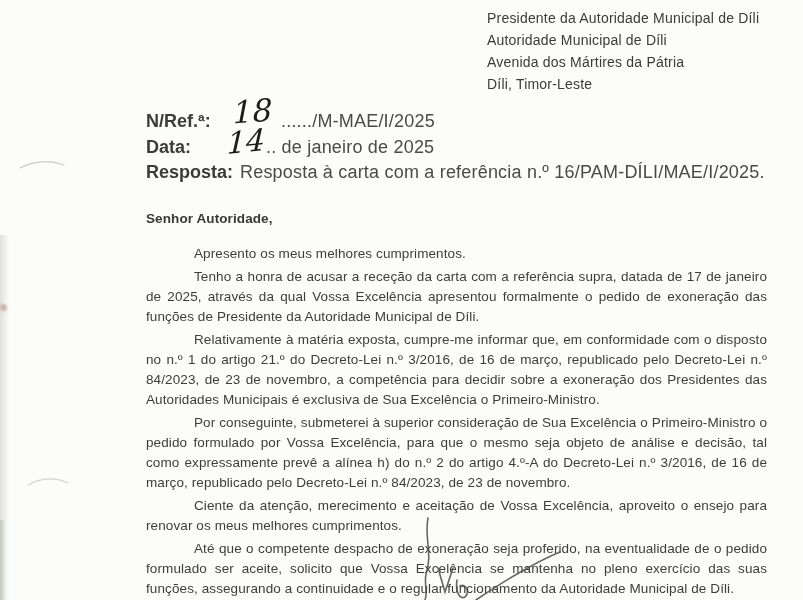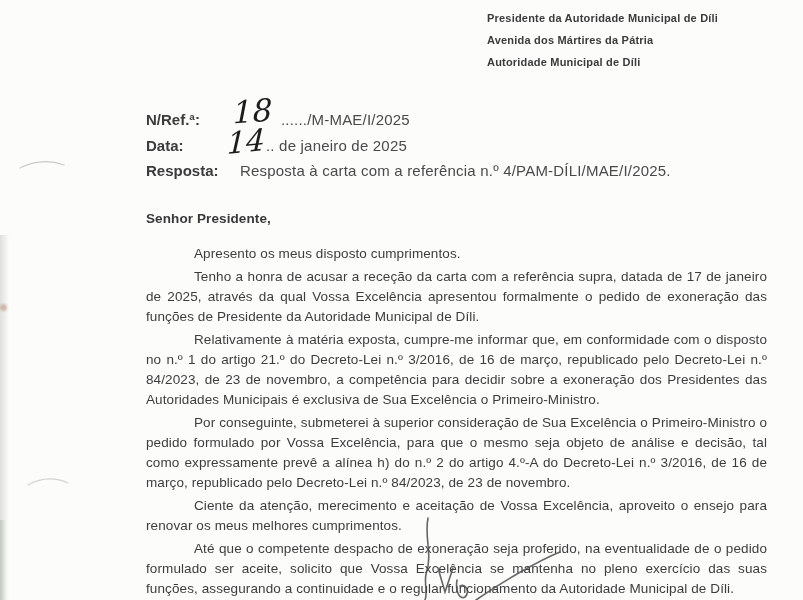--- a/index.html
+++ b/index.html
@@ -12,34 +12,34 @@
     overflow: hidden;
     font-family: "Liberation Sans", sans-serif;
     color: #3e3e3e;
   }
 
   
   .recipient {
     position: absolute;
     left: 487px;
     top: 7px;
-    font-size: 11px;
-    font-weight: bold;
+    font-size: 14px;
+    font-weight: normal;
     line-height: 22px;
     letter-spacing: 0.2px;
     color: #3b3b3b;
   }
 
   
   .refblock {
     position: absolute;
     left: 146px;
     top: 111px;
     width: 620px;
-    font-size: 15px;
+    font-size: 18px;
   }
   .refrow { display: flex; align-items: flex-start; height: 25.5px; }
   .reflabel { font-weight: bold; width: 94px; flex: 0 0 94px; color: #3b3b3b; }
   .refvalue { color: #4a4a4a; letter-spacing: 0.2px; }
   .refvalue.ndots { padding-left: 20px; margin-left: 21px; }
   .refvalue.ddots { padding-left: 26px; }
 
   
   .hand {
     position: absolute;
@@ -82,45 +82,46 @@
   }
   .artifact-svg, .signature-svg { position: absolute; pointer-events: none; }
 </style>
 </head>
 <body>
 
 <div class="page">
 
   <div class="recipient">
     <div>Presidente da Autoridade Municipal de Díli</div>
+    <div>Autoridade Municipal de Díli</div>
     <div>Avenida dos Mártires da Pátria</div>
-    <div>Autoridade Municipal de Díli</div>
+    <div>Díli, Timor-Leste</div>
   </div>
 
   <div class="refblock">
     <div class="refrow">
       <span class="reflabel">N/Ref.ª:</span>
       <span class="refvalue ndots">....../M-MAE/I/2025</span>
     </div>
     <div class="refrow">
       <span class="reflabel">Data:</span>
       <span class="refvalue ddots">.. de janeiro de 2025</span>
     </div>
     <div class="refrow">
       <span class="reflabel">Resposta:</span>
-      <span class="refvalue">Resposta à carta com a referência n.º 4/PAM-DÍLI/MAE/I/2025.</span>
+      <span class="refvalue">Resposta à carta com a referência n.º 16/PAM-DÍLI/MAE/I/2025.</span>
     </div>
   </div>
 
   <span class="hand hand-ref">18</span>
   <span class="hand hand-date">14</span>
 
   <div class="body-text">
-    <p class="salutation">Senhor Presidente,</p>
-    <p class="para">Apresento os meus disposto cumprimentos.</p>
+    <p class="salutation">Senhor Autoridade,</p>
+    <p class="para">Apresento os meus melhores cumprimentos.</p>
     <p class="para">Tenho a honra de acusar a receção da carta com a referência supra, datada de 17 de janeiro de 2025, através da qual Vossa Excelência apresentou formalmente o pedido de exoneração das funções de Presidente da Autoridade Municipal de Díli.</p>
     <p class="para">Relativamente à matéria exposta, cumpre-me informar que, em conformidade com o disposto no n.º 1 do artigo 21.º do Decreto-Lei n.º 3/2016, de 16 de março, republicado pelo Decreto-Lei n.º 84/2023, de 23 de novembro, a competência para decidir sobre a exoneração dos Presidentes das Autoridades Municipais é exclusiva de Sua Excelência o Primeiro-Ministro.</p>
     <p class="para">Por conseguinte, submeterei à superior consideração de Sua Excelência o Primeiro-Ministro o pedido formulado por Vossa Excelência, para que o mesmo seja objeto de análise e decisão, tal como expressamente prevê a alínea h) do n.º 2 do artigo 4.º-A do Decreto-Lei n.º 3/2016, de 16 de março, republicado pelo Decreto-Lei n.º 84/2023, de 23 de novembro.</p>
     <p class="para">Ciente da atenção, merecimento e aceitação de Vossa Excelência, aproveito o ensejo para renovar os meus melhores cumprimentos.</p>
     <p class="para">Até que o competente despacho de exoneração seja proferido, na eventualidade de o pedido formulado ser aceite, solicito que Vossa Excelência se mantenha no pleno exercício das suas funções, assegurando a continuidade e o regular funcionamento da Autoridade Municipal de Díli.</p>
   </div>
 
   <svg class="signature-svg" style="left:400px; top:508px;" width="260" height="92" viewBox="0 0 260 92">
     <g fill="none" stroke="#4d4d4d" stroke-width="1.6" stroke-linecap="round" opacity="0.85">
       <path d="M28 10 C24 30 33 46 26 66 C24 76 28 85 25 92"></path>

